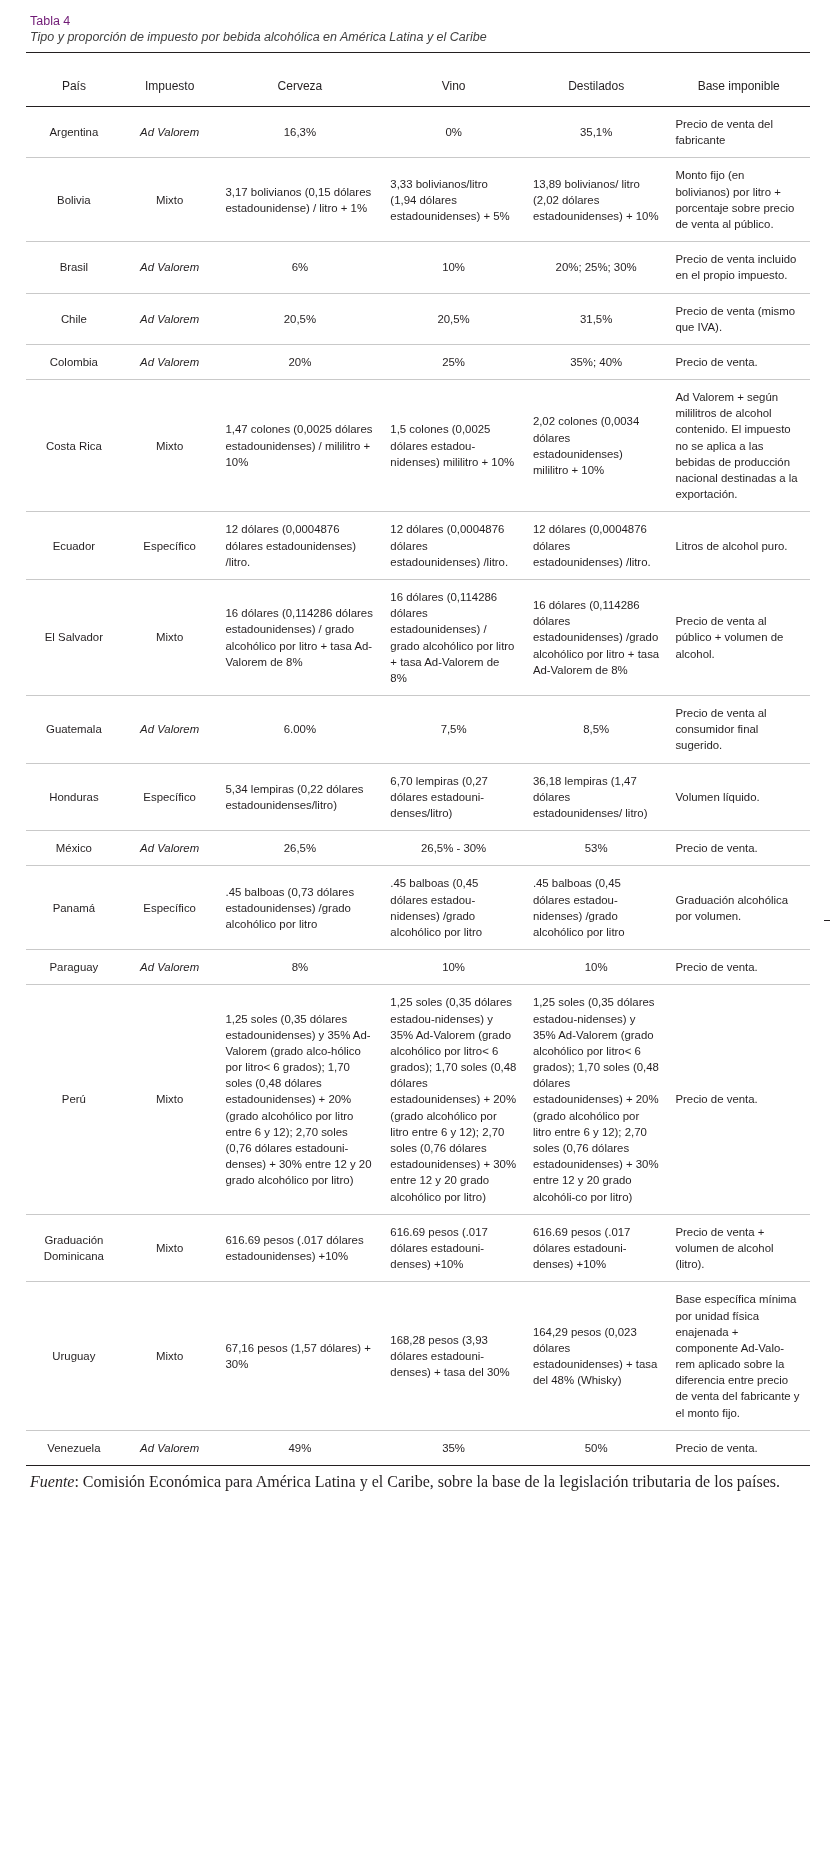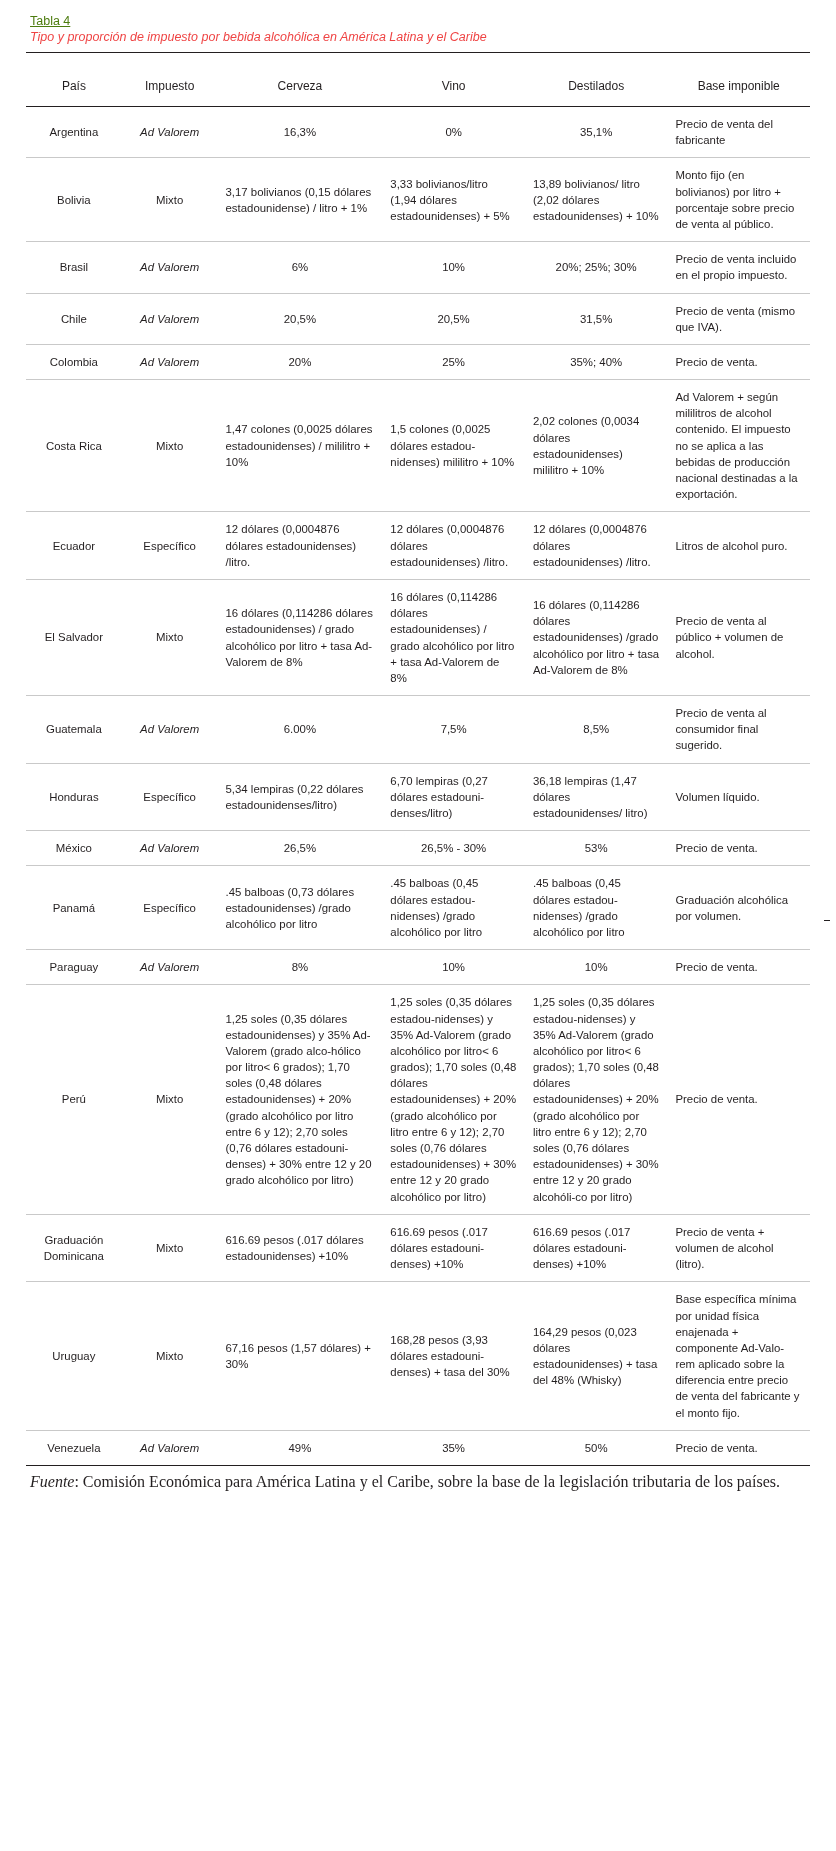--- a/index.html
+++ b/index.html
@@ -14,29 +14,28 @@
   }
   .page {
     width: 836px;
     box-sizing: border-box;
     padding: 12px 26px 0 26px;
     position: relative;
   }
   .tbl-number {
     font-family: "Liberation Sans", sans-serif;
     font-size: 12.5px;
-    color: #4d7c0f;
+    color: #701a75;
     margin: 2px 0 2px 4px;
-    text-decoration: underline;
   }
   .tbl-caption {
     font-family: "Liberation Sans", sans-serif;
     font-style: italic;
     font-size: 12.5px;
-    color: #ef4444;
+    color: #404040;
     margin: 0 0 8px 4px;
   }
   table.data {
     border-collapse: collapse;
     width: 784px;
     table-layout: fixed;
     font-family: "Liberation Sans", sans-serif;
     font-size: 11.4px;
     line-height: 1.42;
     color: #231f20;

